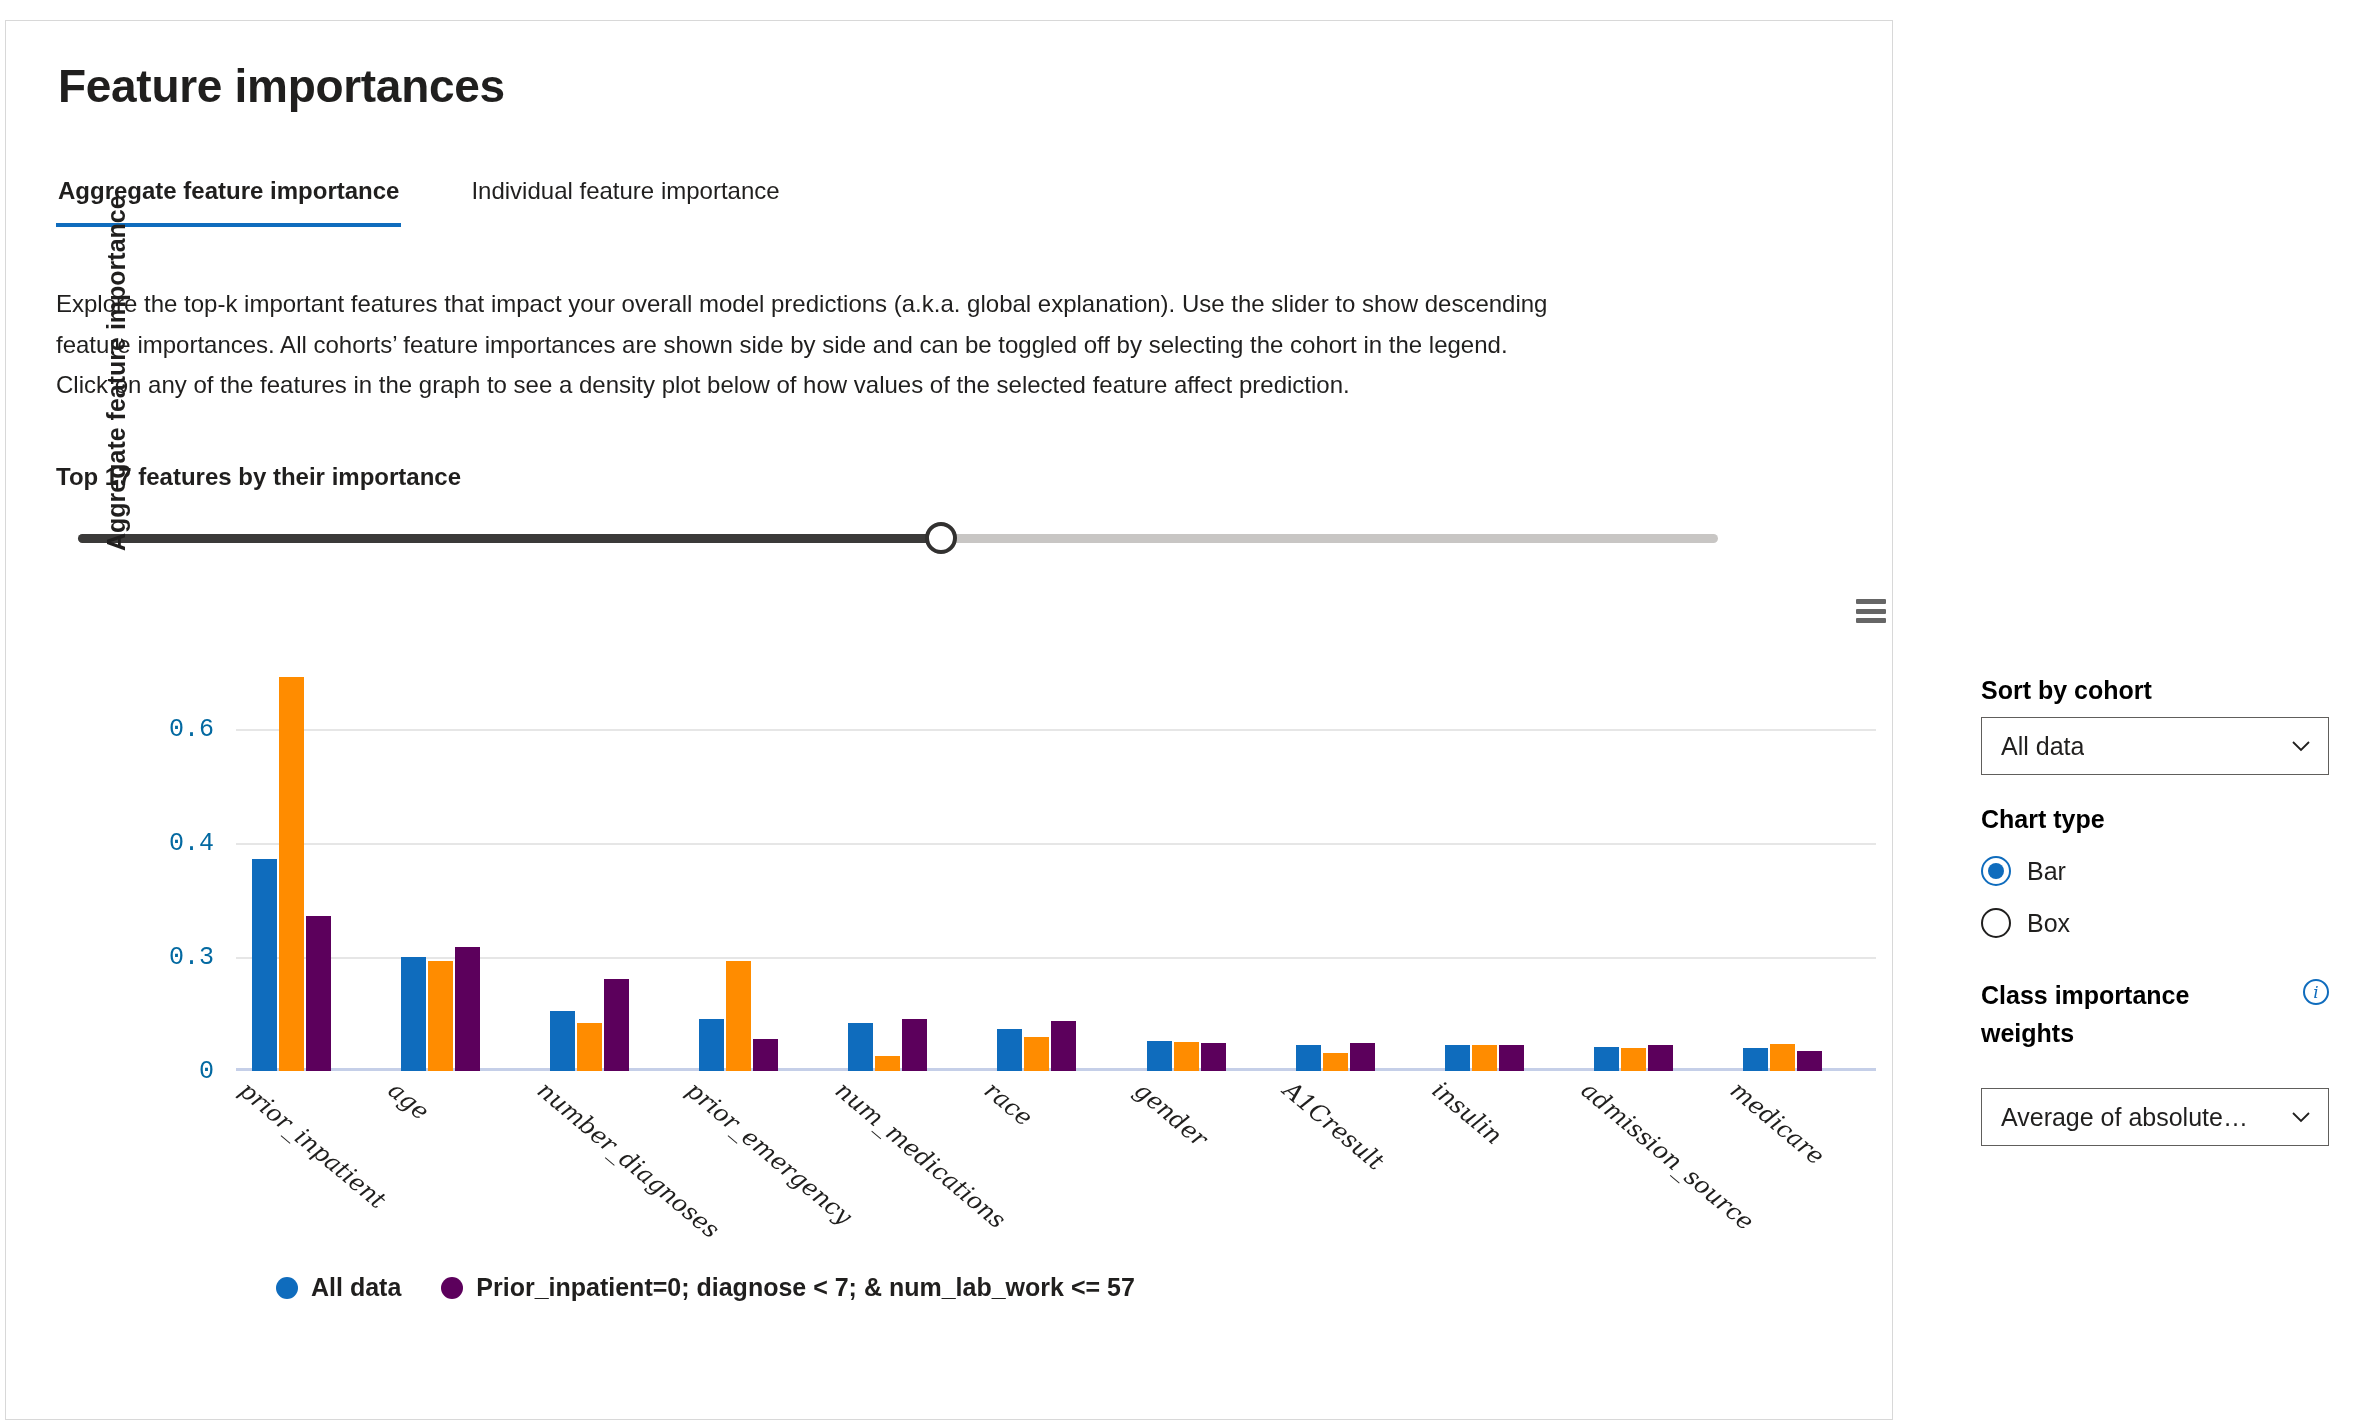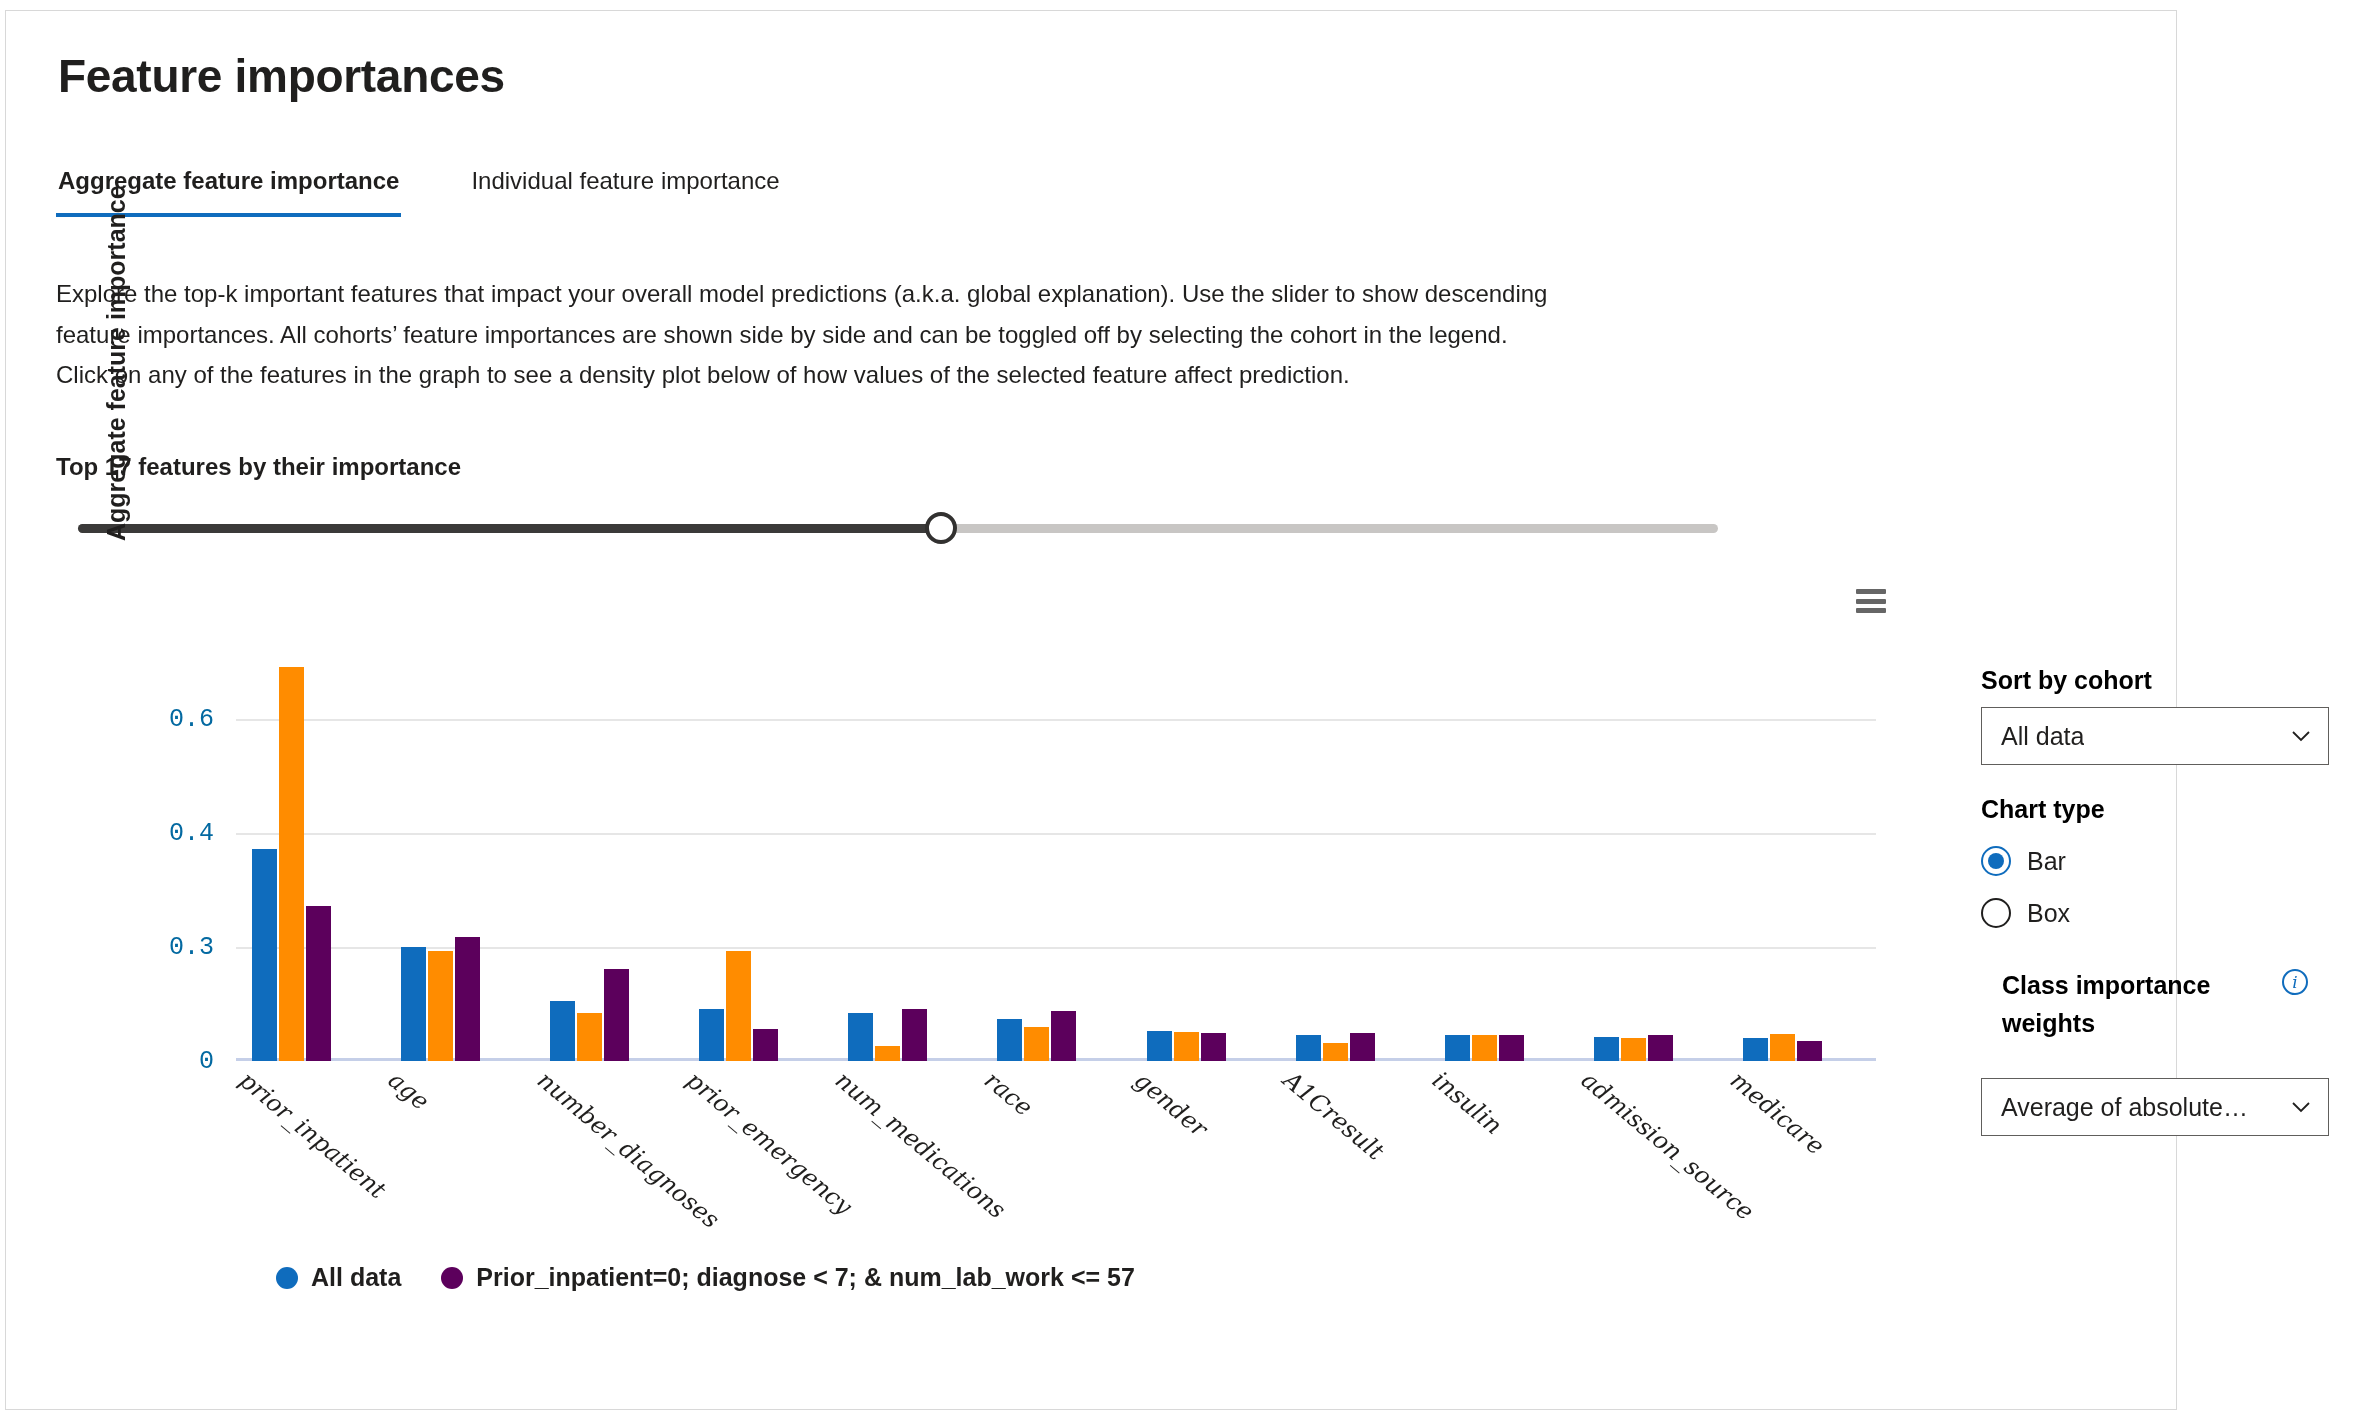--- a/index.html
+++ b/index.html
@@ -5,22 +5,22 @@
   * { box-sizing: border-box; margin: 0; padding: 0; }
   html, body { background: #ffffff; }
   body {
     width: 2371px; height: 1421px;
     font-family: "Liberation Sans", sans-serif;
     color: #201f1e;
     position: relative;
     overflow: hidden;
   }
   #frame {
-    position: absolute; left: 5px; top: 10px;
-    width: 2172px; height: 1400px;
+    position: absolute; left: 5px; top: 20px;
+    width: 1888px; height: 1400px;
     border: 1px solid #d8d8d8;
     background: #fff;
   }
 
   
   .page-title {
     position: absolute; left: 52px; top: 38px;
     font-size: 46px; font-weight: 600; letter-spacing: -0.3px;
     color: #201f1e;
   }
@@ -151,21 +151,21 @@
     width: 30px; height: 30px; border-radius: 50%;
     border: 2px solid #201f1e; background: #fff; flex: none;
     display: flex; align-items: center; justify-content: center;
   }
   .radio.checked { border-color: #0f6cbd; }
   .radio.checked::after {
     content: ""; width: 16px; height: 16px; border-radius: 50%; background: #0f6cbd;
   }
   .radio-label { font-size: 25px; color: #201f1e; margin-left: 16px; }
 
-  .ci-head { display: flex; align-items: flex-start; justify-content: center; width: 348px; }
+  .ci-head { display: flex; align-items: flex-start; justify-content: space-between; width: 348px; }
   .info-icon {
     width: 26px; height: 26px; border-radius: 50%; border: 2px solid #0f6cbd;
     color: #0f6cbd; font-size: 17px; line-height: 22px; text-align: center;
     font-family: "DejaVu Serif", serif; font-style: italic; flex: none; cursor: pointer;
     margin-top: 3px;
   }
 </style>
 </head>
 <body>
 

